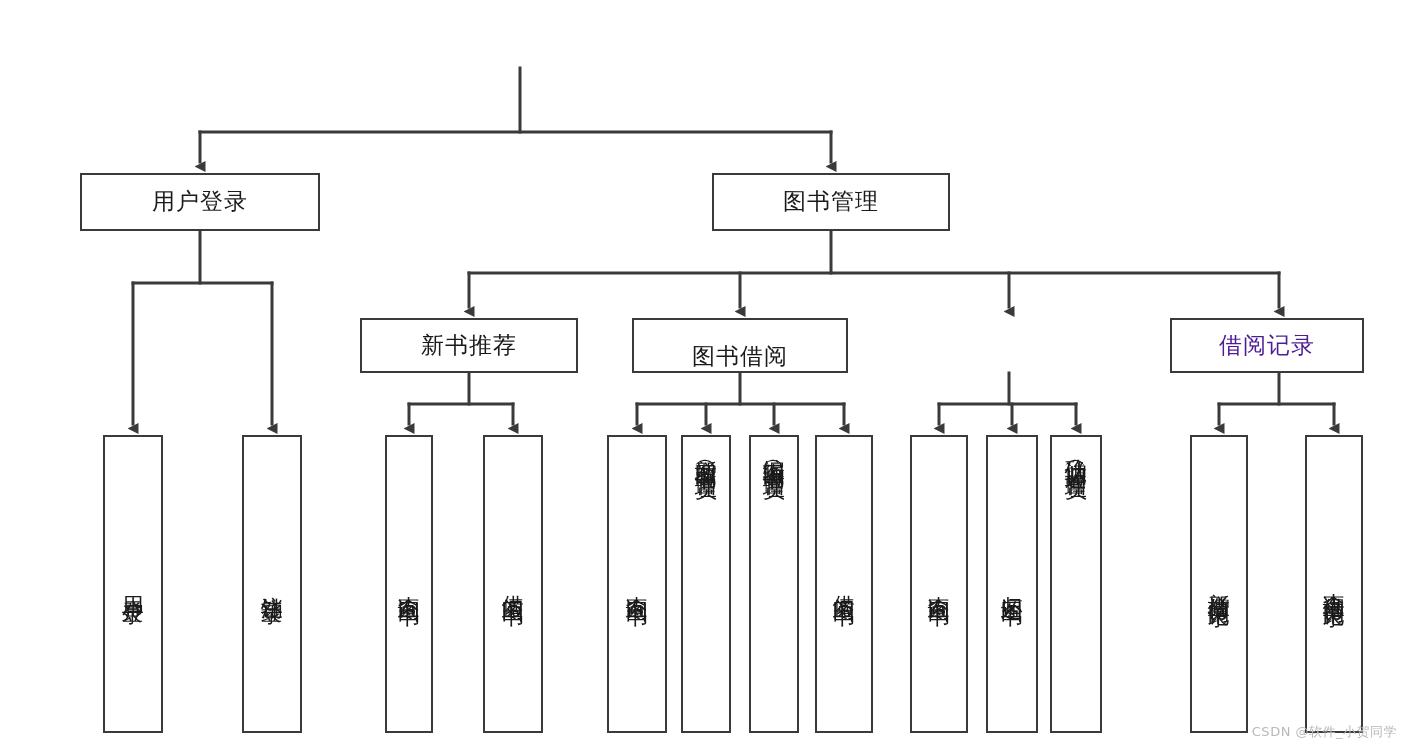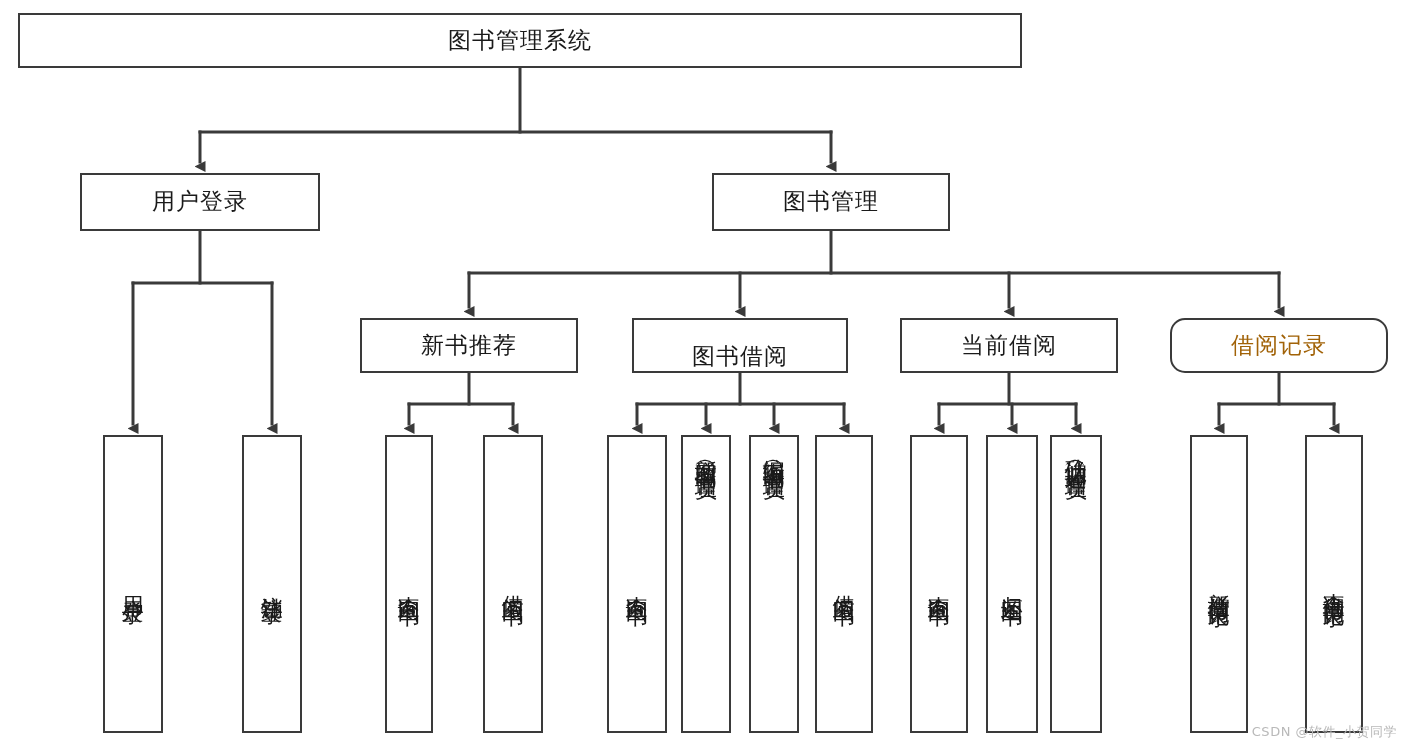--- a/index.html
+++ b/index.html
@@ -118,41 +118,35 @@
       <path d="M1012,404 L1012,424" marker-end="url(#arrow)"></path>
       <path d="M1076,404 L1076,424" marker-end="url(#arrow)"></path>
 
       <path d="M1279,373 L1279,404"></path>
       <path d="M1219,404 L1334,404"></path>
       <path d="M1219,404 L1219,424" marker-end="url(#arrow)"></path>
       <path d="M1334,404 L1334,424" marker-end="url(#arrow)"></path>
     </g>
   </svg>
 
-  <div class="node horiz" style="left: 18px; top: 13px; width: 1004px; height: 55px; border-color: rgb(58, 58, 58); color: rgb(26, 26, 26);">
-    <span class="node-label">图书管理系统</span>
-  </div>
 
   <div class="node horiz" style="left: 80px; top: 173px; width: 240px; height: 58px; border-color: rgb(58, 58, 58); color: rgb(26, 26, 26);">
     <span class="node-label">用户登录</span>
   </div>
   <div class="node horiz" style="left: 712px; top: 173px; width: 238px; height: 58px; border-color: rgb(58, 58, 58); color: rgb(26, 26, 26);">
     <span class="node-label">图书管理</span>
   </div>
 
   <div class="node horiz" style="left: 360px; top: 318px; width: 218px; height: 55px; border-color: rgb(58, 58, 58); color: rgb(26, 26, 26);">
     <span class="node-label">新书推荐</span>
   </div>
   <div class="node horiz" style="left: 632px; top: 318px; width: 216px; height: 55px; border-color: rgb(58, 58, 58); color: rgb(26, 26, 26); align-items: flex-end;">
     <span class="node-label">图书借阅</span>
   </div>
-  <div class="node horiz" style="left: 900px; top: 318px; width: 218px; height: 55px; border-color: rgb(58, 58, 58); color: rgb(26, 26, 26);">
-    <span class="node-label">当前借阅</span>
-  </div>
-  <div class="node horiz" style="left: 1170px; top: 318px; width: 218px; height: 55px; border-color: rgb(58, 58, 58); color: #a16207; border-radius: 15px;">
+  <div class="node horiz" style="left: 1170px; top: 318px; width: 194px; height: 55px; border-color: rgb(58, 58, 58); color: #4c1d95;">
     <span class="node-label">借阅记录</span>
   </div>
 
   <div class="node vert" style="left: 103px; top: 435px; width: 60px; height: 298px; border-color: rgb(58, 58, 58); color: rgb(26, 26, 26);">
     <span class="node-label">用户登录</span>
   </div>
   <div class="node vert" style="left: 242px; top: 435px; width: 60px; height: 298px; border-color: rgb(58, 58, 58); color: rgb(26, 26, 26);">
     <span class="node-label">注销登录</span>
   </div>
   <div class="node vert" style="left: 385px; top: 435px; width: 48px; height: 298px; border-color: rgb(58, 58, 58); color: rgb(26, 26, 26);">

